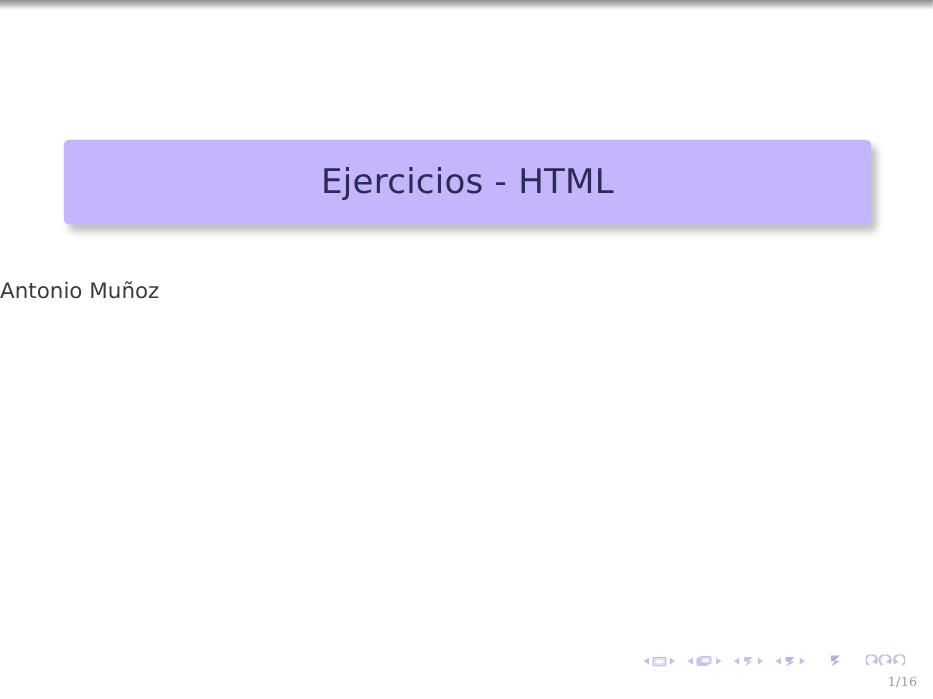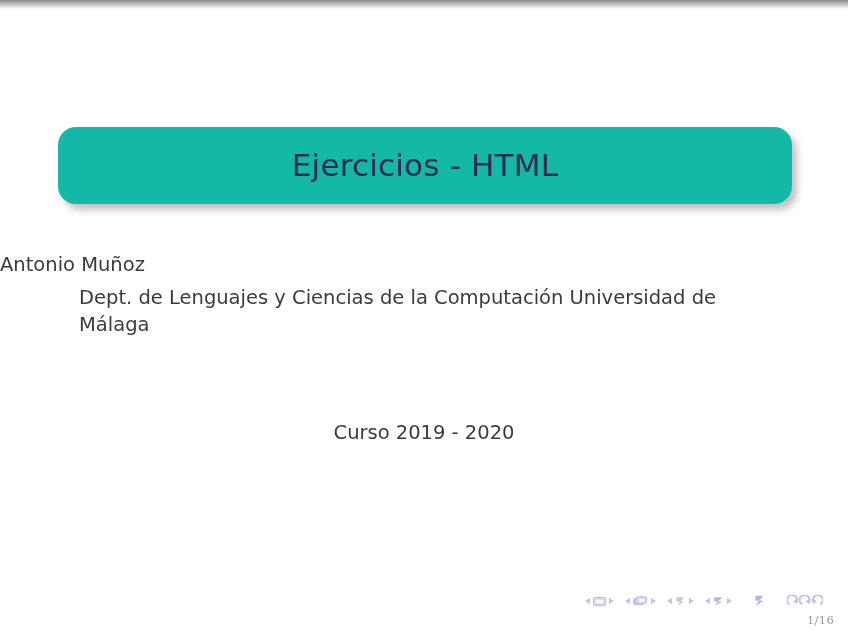--- a/index.html
+++ b/index.html
@@ -43,22 +43,22 @@
   .title-banner-wrap {
     position: absolute;
     left: 58px;
     top: 118px;
     width: 734px;
     height: 77px;
   }
   .title-banner {
     width: 100%;
     height: 100%;
-    background: #14b8a6;
-    border-radius: 18px;
+    background: #c4b5fd;
+    border-radius: 5px;
     box-shadow: 5px 6px 7px rgba(120,120,120,0.45);
     display: flex;
     align-items: center;
     justify-content: center;
     box-sizing: border-box;
   }
   .title-text {
     color: #2b2b55;
     font-size: 31px;
     font-family: "DejaVu Sans", sans-serif;
@@ -162,25 +162,23 @@
 <div class="slide">
 
   <div class="title-banner-wrap">
     <div class="title-banner">
       <div class="title-text">Ejercicios - HTML</div>
     </div>
   </div>
 
   <div class="author-block">
     <div class="author-name">Antonio Muñoz</div>
-    <div class="affiliation">Dept. de Lenguajes y Ciencias de la Computación Universidad de Málaga</div>
   </div>
 
   <div class="course-block">
-    <div class="course-line">Curso 2019 - 2020</div>
   </div>
 
   <div class="nav-bar">
 
     <div class="nav-group">
       <span class="nav-arrow left"></span>
       <span class="nav-icon">
         <svg width="13" height="9" viewBox="0 0 13 9">
           <rect x="0.6" y="0.6" width="11.8" height="7.8" rx="1.6" fill="#e2e2f2" stroke="#bdbde0" stroke-width="1.2"></rect>
           <rect x="3.2" y="3" width="6.6" height="3" rx="1" fill="#ffffff"></rect>

